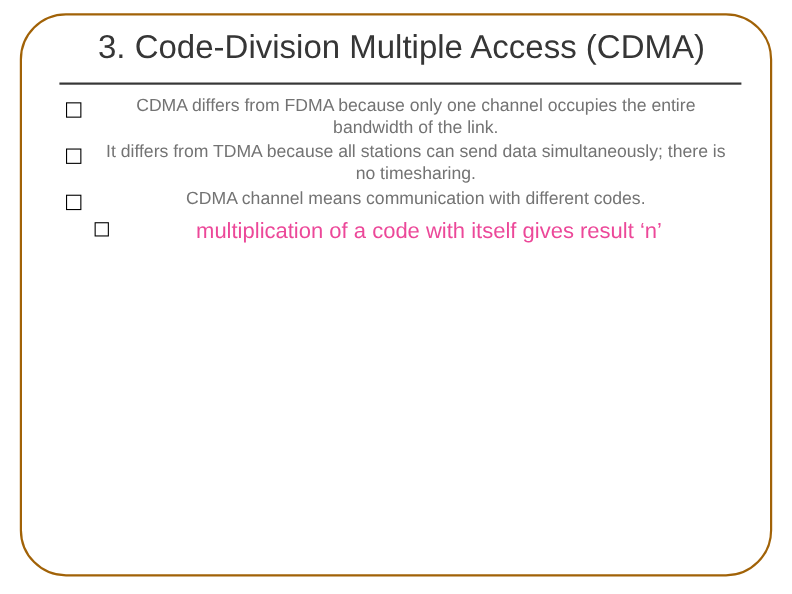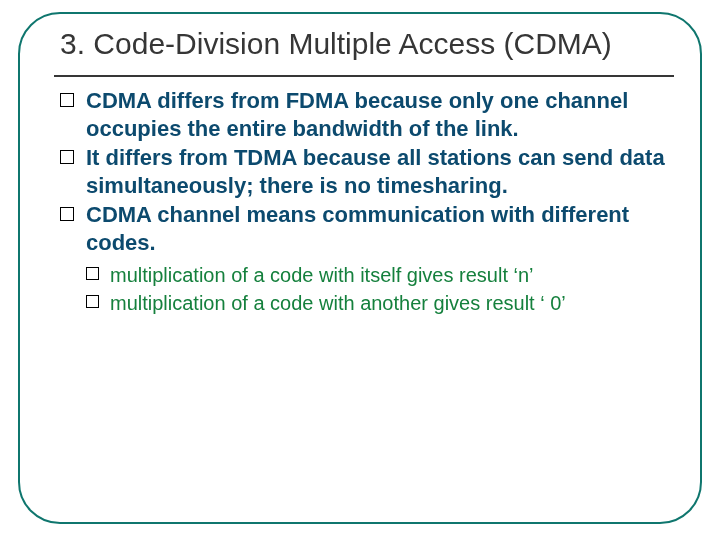--- a/index.html
+++ b/index.html
@@ -15,24 +15,25 @@
     box-sizing: border-box;
     width: 720px;
     height: 540px;
     position: relative;
     padding: 12px 18px 16px 18px;
   }
   .frame {
     box-sizing: border-box;
     width: 100%;
     height: 100%;
-    border: 2px solid #0f766e;
+    border: 2px solid #a16207;
     border-radius: 42px;
     padding: 12px 30px 6px 40px;
     position: relative;
+    text-align: center;
   }
   .title {
     font-size: 30px;
     line-height: 1.18;
     color: #363636;
     margin: 0 0 14px 0;
     font-weight: normal;
   }
   .underline {
     height: 2px;
@@ -41,25 +42,24 @@
     width: calc(100% + 10px);
   }
   ul.bullets {
     list-style: none;
     margin: 0;
     padding: 0;
   }
   ul.bullets > li {
     position: relative;
     padding-left: 26px;
-    font-size: 22px;
+    font-size: 16px;
     line-height: 1.25;
-    color: #0c4a6e;
+    color: #737373;
     margin-bottom: 2px;
-    font-weight: bold;
   }
   ul.bullets > li::before {
     content: "";
     position: absolute;
     left: 0;
     top: 6px;
     width: 14px;
     height: 14px;
     border: 1.5px solid #000;
     box-sizing: border-box;
@@ -67,21 +67,21 @@
   ul.sub {
     list-style: none;
     margin: 6px 0 0 0;
     padding: 0 0 0 26px;
   }
   ul.sub > li {
     position: relative;
     padding-left: 24px;
     font-size: 20px;
     line-height: 1.3;
-    color: #15803d;
+    color: #ec4899;
     margin-bottom: 2px;
   }
   ul.sub > li::before {
     content: "";
     position: absolute;
     left: 0;
     top: 5px;
     width: 13px;
     height: 13px;
     border: 1.5px solid #000;
@@ -105,18 +105,15 @@
       </li>
       <li>
         <span>CDMA channel means communication with different codes.</span>
       </li>
     </ul>
 
     <ul class="sub">
       <li>
         <span>multiplication of a code with itself  gives result ‘n’</span>
       </li>
-      <li>
-        <span>multiplication of a code with another  gives result ‘ 0’</span>
-      </li>
     </ul>
   </div>
 </div>
 
 </body></html>

